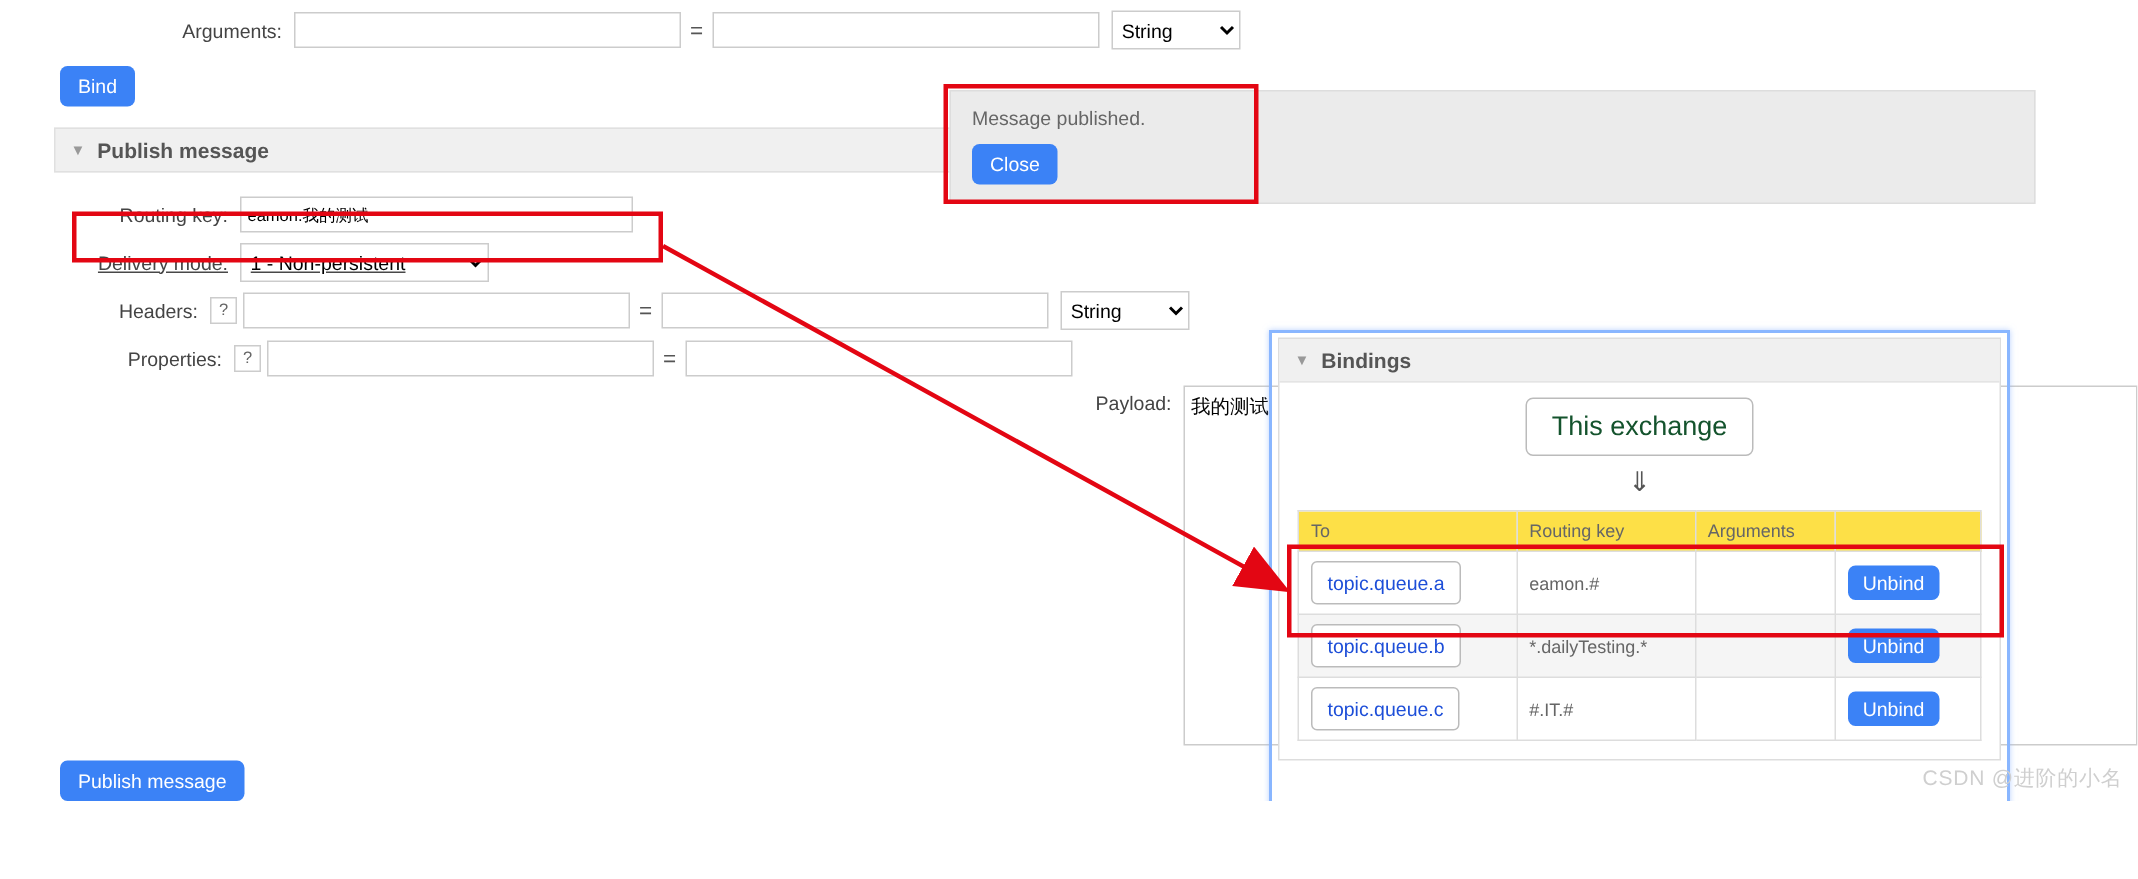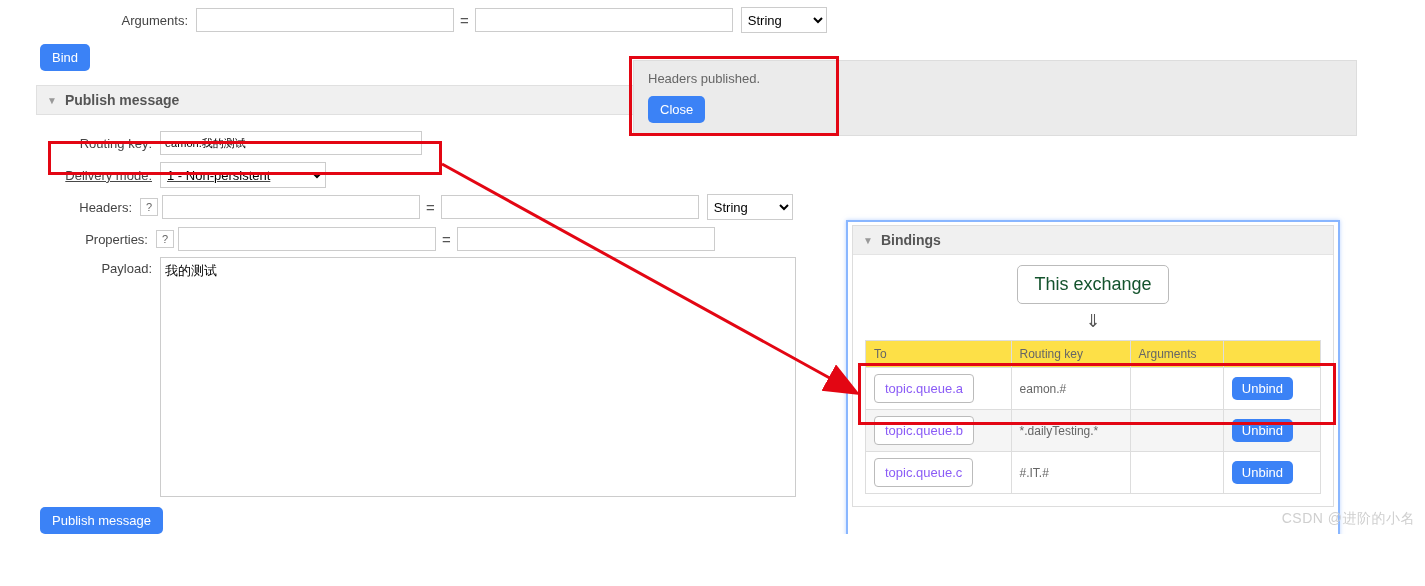--- a/index.html
+++ b/index.html
@@ -130,21 +130,21 @@
     color: #666;
   }
   table.bindings th { background: #fde047; font-weight: normal; }
   table.bindings tr:nth-child(even) td { background: #f5f5f5; }
   .queue-link {
     display: inline-block;
     border: 1px solid #bbb;
     border-radius: 4px;
     padding: 6px 10px;
     background: #fff;
-    color: #8b5cf6;
+    color: #1d4ed8;
     font-size: 13px;
   }
   .watermark {
     position: absolute;
     right: 10px;
     bottom: 6px;
     color: #cfcfcf;
     font-size: 14px;
     letter-spacing: 0.5px;
   }
@@ -160,21 +160,21 @@
   <select style="margin-left:8px; width:86px;">
     <option>String</option>
   </select>
 </div>
 
 <div style="margin:10px 0 14px 40px;">
   <button class="btn">Bind</button>
 </div>
 
 <div class="notif" style="position:absolute; left:633px; top:60px; width:724px;">
-  <div style="margin-bottom:10px;">Headers published.</div>
+  <div style="margin-bottom:10px;">Message published.</div>
   <button class="btn">Close</button>
 </div>
 
 <div class="section-header" style="margin:0 0 0 36px; width:1320px;">
   <span class="tri">▼</span>
   <span>Publish message</span>
 </div>
 
 <div class="form-row" style="margin-left:0px; margin-top:14px;">
   <div class="form-label">Routing key:</div>
@@ -200,21 +200,21 @@
 </div>
 
 <div class="form-row" style="margin-left:16px;">
   <div class="form-label" style="width:140px;">Properties:</div>
   <span class="help-q">?</span>
   <input type="text" style="width: 258px;" value="">
   <span class="eq">=</span>
   <input type="text" style="width: 258px;" value="">
 </div>
 
-<div class="form-row" style="margin-left:0px; align-items:flex-start;">
+<div class="form-row" style="margin-left:0px; align-items:flex-start;justify-content:flex-end;">
   <div class="form-label" style="padding-top:4px;">Payload:</div>
   <textarea style="width: 636px; height: 240px;">我的测试</textarea>
 </div>
 
 <div style="margin:10px 0 0 40px;">
   <button class="btn">Publish message</button>
 </div>
 
 <div class="bindings-panel" style="position:absolute; left:852px; top:225px; width:482px;">
   <div class="section-header" style="border:none; border-bottom:1px solid #e4e4e4;">

